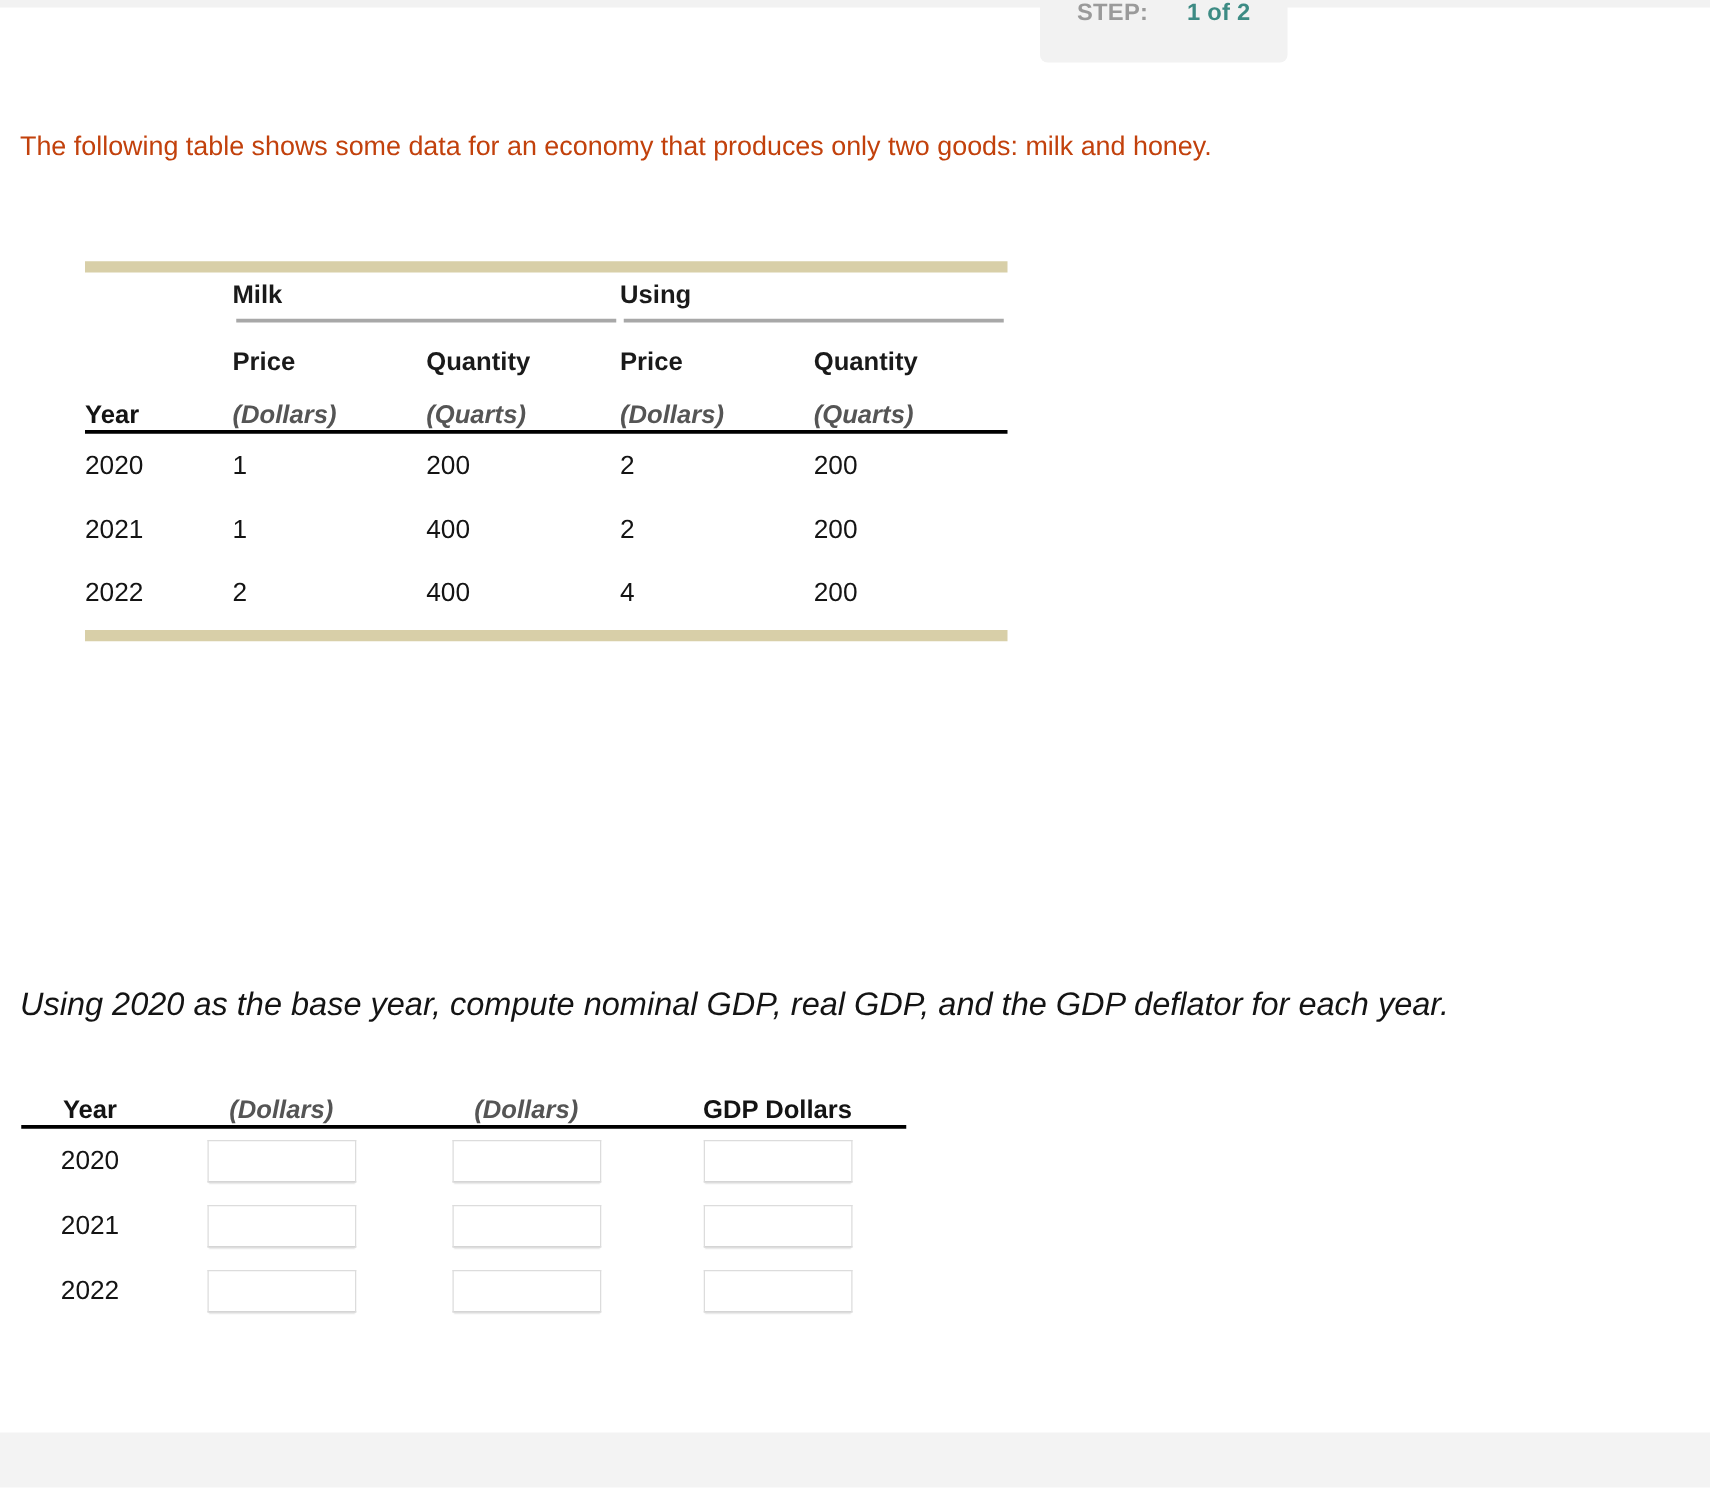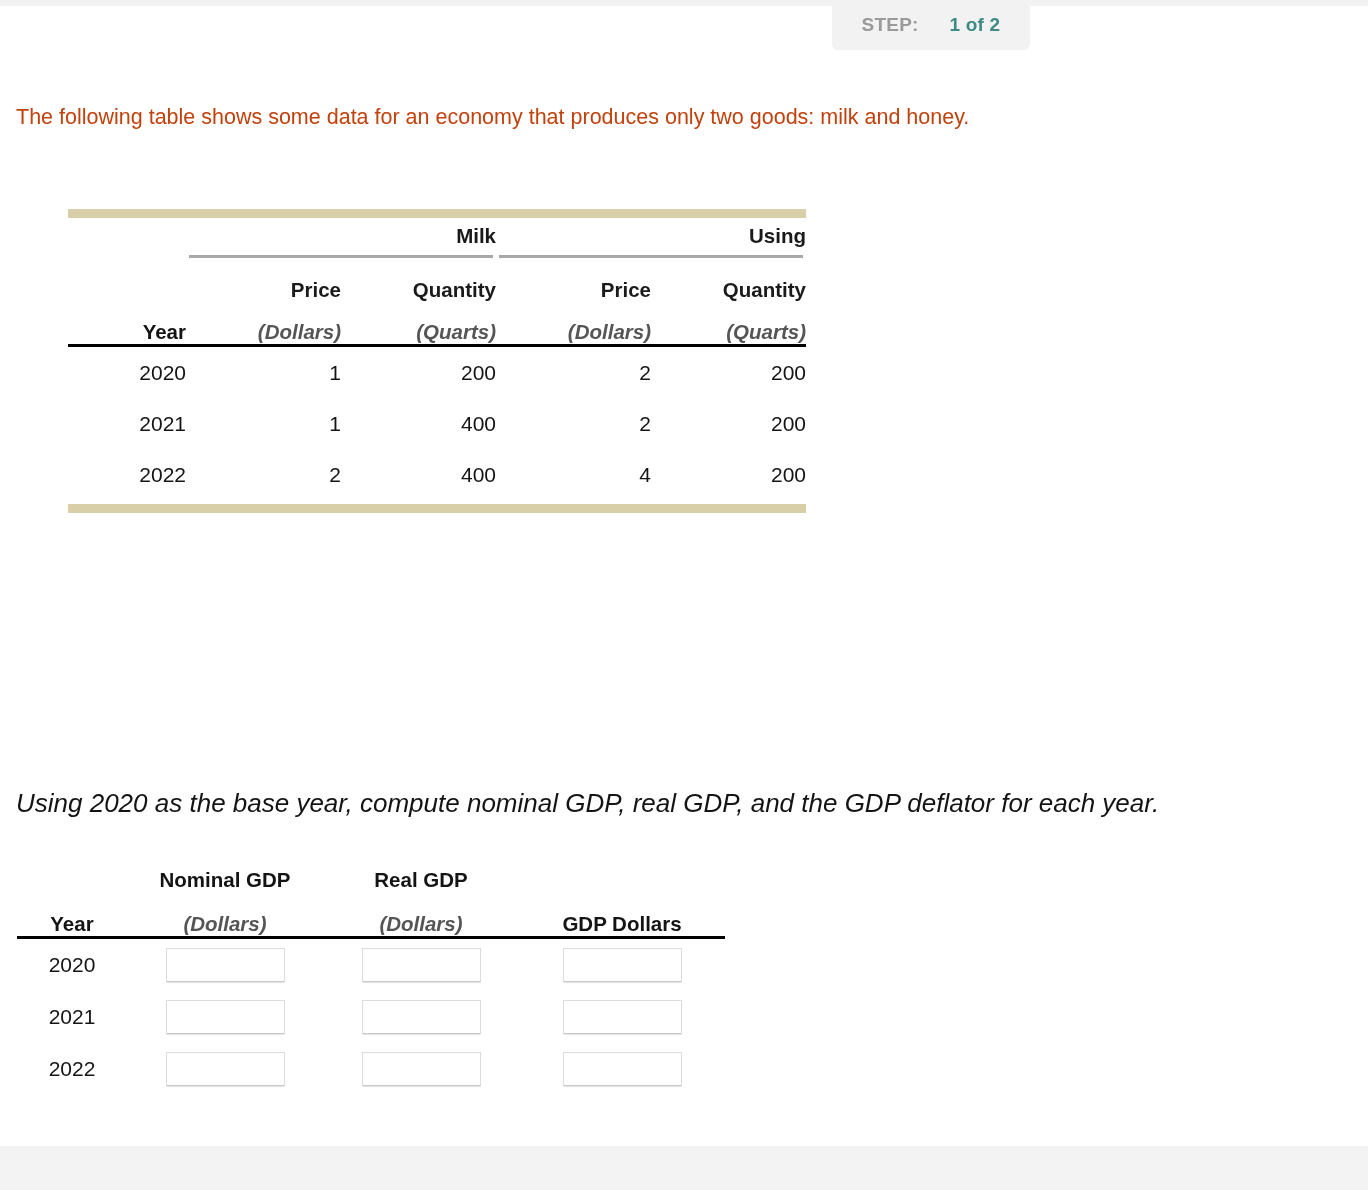--- a/index.html
+++ b/index.html
@@ -35,21 +35,20 @@
   
   .step-badge {
     position: absolute;
     top: 0;
     left: 832px;
     width: 198px;
     height: 50px;
     background: #f2f2f2;
     border-radius: 0 0 6px 6px;
     display: flex;
-    align-items: center;
     justify-content: center;
     gap: 7px;
     font-size: 19px;
     font-weight: bold;
     letter-spacing: 0.2px;
   }
   .step-label { color: #9a9a9a; }
   .step-value { color: #3d8b84; margin-left: 24px; }
 
   
@@ -75,21 +74,21 @@
     background: #d8cfa8;
     width: 100%;
   }
   table.dt {
     border-collapse: collapse;
     width: 100%;
     table-layout: fixed;
   }
   table.dt th, table.dt td {
     padding: 0;
-    text-align: right;
+    text-align: left;
     font-size: 20.5px;
   }
   .col-year   { width: 118px; }
   .col-c1     { width: 155px; }
   .col-c2     { width: 155px; }
   .col-c3     { width: 155px; }
   .col-c4     { width: 155px; }
 
   .group-row th {
     font-weight: bold;
@@ -309,26 +308,20 @@
 
 <div class="answer-wrap">
   <table class="at">
     <colgroup>
       <col class="a-col-year">
         <col class="a-col-a">
         <col class="a-col-b">
         <col class="a-col-c">
     </colgroup>
     <thead>
-      <tr class="at-title-row">
-        <th></th>
-        <th>Nominal GDP</th>
-        <th>Real GDP</th>
-        <th></th>
-      </tr>
       <tr class="at-unit-row">
         <th class="plain">Year</th>
         <th>(Dollars)</th>
         <th>(Dollars)</th>
         <th class="plain">GDP Dollars</th>
       </tr>
     </thead>
   </table>
   <div class="rule-black"></div>
   <table class="at">

